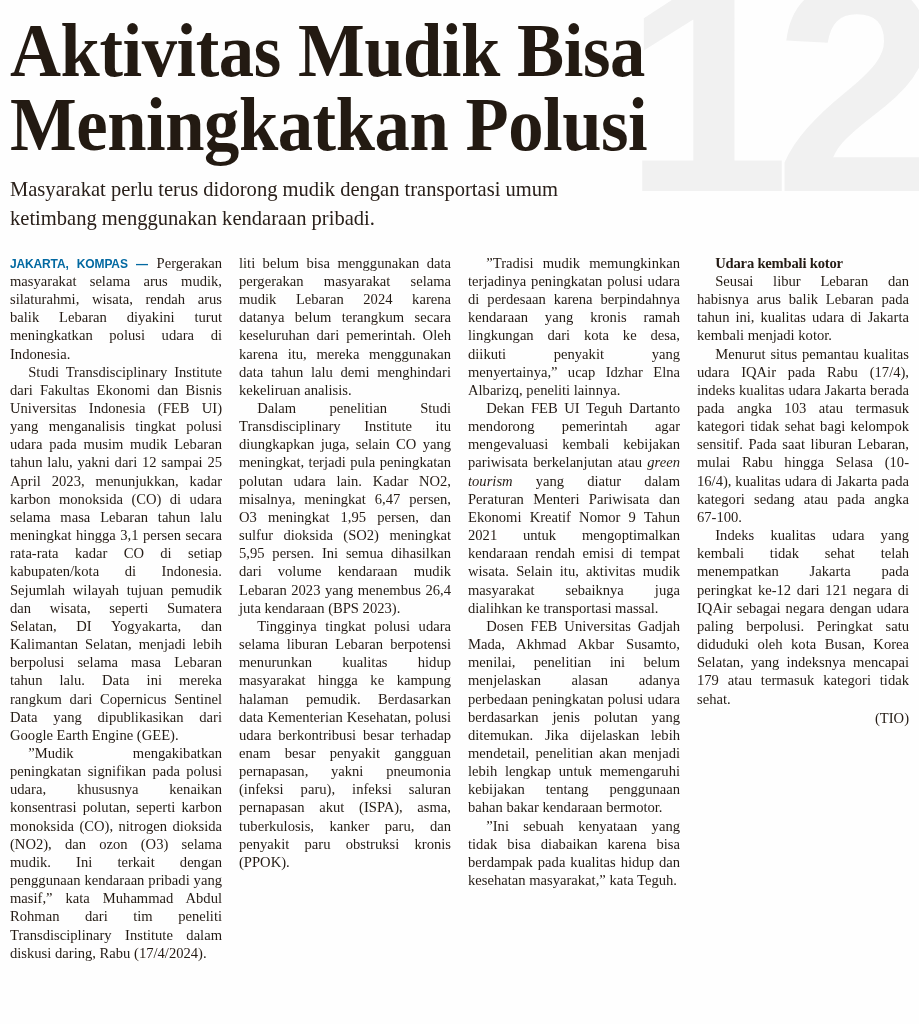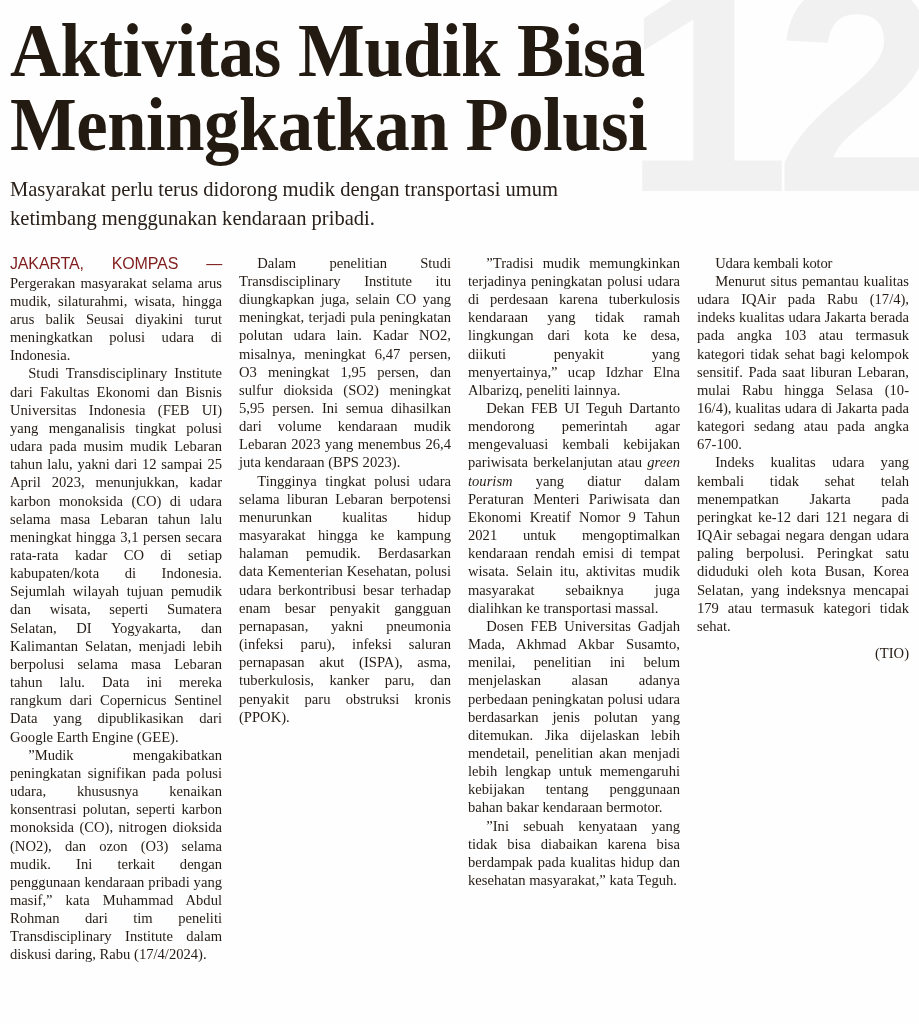--- a/index.html
+++ b/index.html
@@ -101,38 +101,38 @@
     font-family: "Liberation Serif", "DejaVu Serif", serif;
   }
 
   .col p.noindent {
     text-indent: 0;
   }
 
   .col p.credit {
     text-indent: 0;
     text-align: right;
-    margin-top: 9px;
+    margin-top: 1px;
   }
 
   .leadin {
     font-family: "Liberation Sans", "DejaVu Sans", sans-serif;
-    font-weight: 400;
-    font-size: 16px;
+    font-weight: 700;
+    font-size: 12px;
     letter-spacing: -0.15px;
-    color: #7f1d1d;
+    color: #0369a1;
   }
 
   em.ital {
     font-style: italic;
   }
 
   .subhead {
     font-family: "Liberation Sans", "DejaVu Sans", sans-serif;
-    font-weight: 400;
+    font-weight: 700;
     font-size: 15.4px;
     line-height: 1.2;
     color: #1c140e;
     margin: 11px 0 2px 0;
     text-indent: 0;
     text-align: left;
     letter-spacing: -0.2px;
   }
 </style>
 </head>
@@ -146,39 +146,41 @@
 
     <h1 class="headline">Aktivitas Mudik Bisa
 Meningkatkan Polusi</h1>
 
     <p class="deck">Masyarakat perlu terus didorong mudik dengan transportasi umum
 ketimbang menggunakan kendaraan pribadi.</p>
 
     <div class="columns">
 
       <div class="col">
-        <p class="noindent"><span class="leadin">JAKARTA, KOMPAS —</span><span> Pergerakan masyarakat selama arus mudik, silaturahmi, wisata, hingga arus balik Seusai diyakini turut meningkatkan polusi udara di Indonesia.</span></p>
+        <p class="noindent"><span class="leadin">JAKARTA, KOMPAS —</span><span> Pergerakan masyarakat selama arus mudik, silaturahmi, wisata, rendah arus balik Lebaran diyakini turut meningkatkan polusi udara di Indonesia.</span></p>
         <p>Studi Transdisciplinary Institute dari Fakultas Ekonomi dan Bisnis Universitas Indonesia (FEB UI) yang menganalisis tingkat polusi udara pada musim mudik Lebaran tahun lalu, yakni dari 12 sampai 25 April 2023, menunjukkan, kadar karbon monoksida (CO) di udara selama masa Lebaran tahun lalu meningkat hingga 3,1 persen secara rata-rata kadar CO di setiap kabupaten/kota di Indonesia. Sejumlah wilayah tujuan pemudik dan wisata, seperti Sumatera Selatan, DI Yogyakarta, dan Kalimantan Selatan, menjadi lebih berpolusi selama masa Lebaran tahun lalu. Data ini mereka rangkum dari Copernicus Sentinel Data yang dipublikasikan dari Google Earth Engine (GEE).</p>
         <p>”Mudik mengakibatkan peningkatan signifikan pada polusi udara, khususnya kenaikan konsentrasi polutan, seperti karbon monoksida (CO), nitrogen dioksida (NO2), dan ozon (O3) selama mudik. Ini terkait dengan penggunaan kendaraan pribadi yang masif,” kata Muhammad Abdul Rohman dari tim peneliti Transdisciplinary Institute dalam diskusi daring, Rabu (17/4/2024).</p>
       </div>
 
       <div class="col">
+        <p class="noindent">liti belum bisa menggunakan data pergerakan masyarakat selama mudik Lebaran 2024 karena datanya belum terangkum secara keseluruhan dari pemerintah. Oleh karena itu, mereka menggunakan data tahun lalu demi menghindari kekeliruan analisis.</p>
         <p>Dalam penelitian Studi Transdisciplinary Institute itu diungkapkan juga, selain CO yang meningkat, terjadi pula peningkatan polutan udara lain. Kadar NO2, misalnya, meningkat 6,47 persen, O3 meningkat 1,95 persen, dan sulfur dioksida (SO2) meningkat 5,95 persen. Ini semua dihasilkan dari volume kendaraan mudik Lebaran 2023 yang menembus 26,4 juta kendaraan (BPS 2023).</p>
         <p>Tingginya tingkat polusi udara selama liburan Lebaran berpotensi menurunkan kualitas hidup masyarakat hingga ke kampung halaman pemudik. Berdasarkan data Kementerian Kesehatan, polusi udara berkontribusi besar terhadap enam besar penyakit gangguan pernapasan, yakni pneumonia (infeksi paru), infeksi saluran pernapasan akut (ISPA), asma, tuberkulosis, kanker paru, dan penyakit paru obstruksi kronis (PPOK).</p>
       </div>
 
       <div class="col">
-        <p>”Tradisi mudik memungkinkan terjadinya peningkatan polusi udara di perdesaan karena tuberkulosis kendaraan yang tidak ramah lingkungan dari kota ke desa, diikuti penyakit yang menyertainya,” ucap Idzhar Elna Albarizq, peneliti lainnya.</p>
+        <p>”Tradisi mudik memungkinkan terjadinya peningkatan polusi udara di perdesaan karena berpindahnya kendaraan yang kronis ramah lingkungan dari kota ke desa, diikuti penyakit yang menyertainya,” ucap Idzhar Elna Albarizq, peneliti lainnya.</p>
         <p><span>Dekan FEB UI Teguh Dartanto mendorong pemerintah agar mengevaluasi kembali kebijakan pariwisata berkelanjutan atau </span><em class="ital">green tourism</em><span> yang diatur dalam Peraturan Menteri Pariwisata dan Ekonomi Kreatif Nomor 9 Tahun 2021 untuk mengoptimalkan kendaraan rendah emisi di tempat wisata. Selain itu, aktivitas mudik masyarakat sebaiknya juga dialihkan ke transportasi massal.</span></p>
         <p>Dosen FEB Universitas Gadjah Mada, Akhmad Akbar Susamto, menilai, penelitian ini belum menjelaskan alasan adanya perbedaan peningkatan polusi udara berdasarkan jenis polutan yang ditemukan. Jika dijelaskan lebih mendetail, penelitian akan menjadi lebih lengkap untuk memengaruhi kebijakan tentang penggunaan bahan bakar kendaraan bermotor.</p>
         <p>”Ini sebuah kenyataan yang tidak bisa diabaikan karena bisa berdampak pada kualitas hidup dan kesehatan masyarakat,” kata Teguh.</p>
       </div>
 
       <div class="col">
         <p class="subhead">Udara kembali kotor</p>
+        <p>Seusai libur Lebaran dan habisnya arus balik Lebaran pada tahun ini, kualitas udara di Jakarta kembali menjadi kotor.</p>
         <p>Menurut situs pemantau kualitas udara IQAir pada Rabu (17/4), indeks kualitas udara Jakarta berada pada angka 103 atau termasuk kategori tidak sehat bagi kelompok sensitif. Pada saat liburan Lebaran, mulai Rabu hingga Selasa (10-16/4), kualitas udara di Jakarta pada kategori sedang atau pada angka 67-100.</p>
         <p>Indeks kualitas udara yang kembali tidak sehat telah menempatkan Jakarta pada peringkat ke-12 dari 121 negara di IQAir sebagai negara dengan udara paling berpolusi. Peringkat satu diduduki oleh kota Busan, Korea Selatan, yang indeksnya mencapai 179 atau termasuk kategori tidak sehat.</p>
         <p class="credit">(TIO)</p>
       </div>
 
     </div>
   </div>
 </div>
 
 </body></html>

